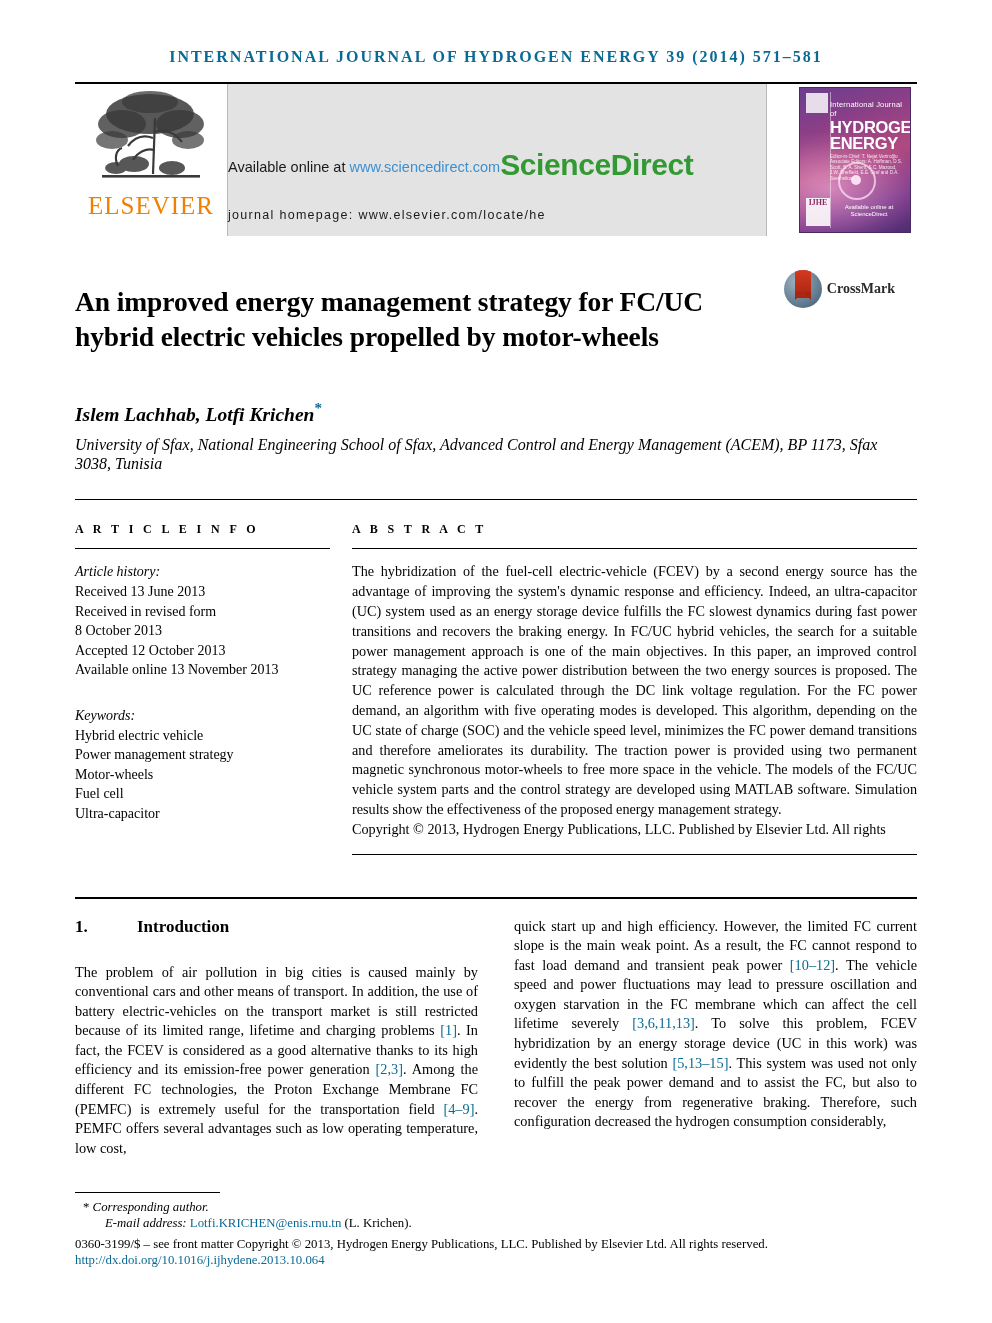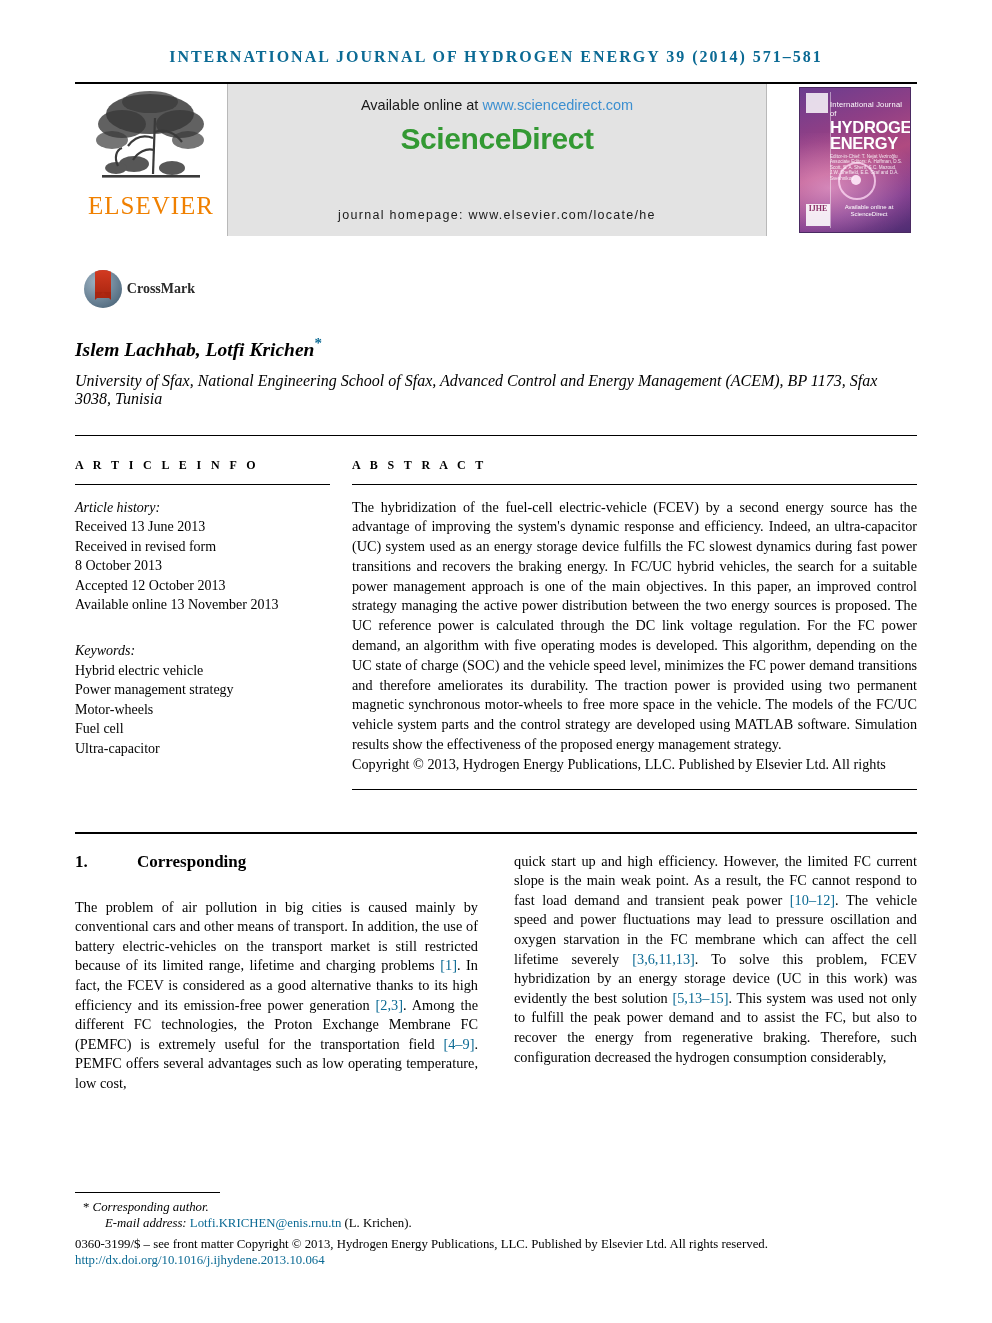--- a/index.html
+++ b/index.html
@@ -63,21 +63,20 @@
     letter-spacing: 1px;
     line-height: 1;
     margin-top: 1px;
   }
   .sd-banner {
     flex: 1;
     background: #e3e3e3;
     border-left: 1px solid #b9b9b9;
     border-right: 1px solid #b9b9b9;
     display: flex;
-    flex-direction: column;
     align-items: center;
     position: relative;
   }
   .sd-available {
     font-family: "Liberation Sans", sans-serif;
     font-size: 14.5px;
     color: #1a1a1a;
     margin-top: 13px;
   }
   .sd-available .url { color: #3c8fd0; }
@@ -135,21 +134,21 @@
     border-radius: 50%;
     background: rgba(255,235,250,0.9);
   }
   .cover-els {
     position: absolute; left: 6px; top: 5px;
     width: 22px; height: 20px;
     background: rgba(255,255,255,0.82);
   }
   .cover-ijhe {
     position: absolute; left: 6px; bottom: 6px;
-    width: 24px; height: 22px;
+    width: 24px; height: 28px;
     background: rgba(255,255,255,0.88);
     color: #8a2f66;
     font-family: "Liberation Serif", serif;
     font-size: 8px;
     font-weight: bold;
     line-height: 7px;
     text-align: center;
     padding-top: 1px;
     box-sizing: border-box;
   }
@@ -365,20 +364,21 @@
           <div class="l3">ENERGY</div>
         </div>
         <div class="cover-eds">Editor-in-Chief: T. Nejat Veziroğlu    Associate Editors: A. Hoffman, D.S. Scott, S. A. Sherif, S.C. Mazoud, J.W. Sheffield, E.E. Graf and D.A. Sveshnikov</div>
         <div class="cover-sd">Available online at ScienceDirect</div>
         <div class="cover-ijhe">IJHE</div>
       </div>
     </div>
   </div>
 
   <div class="title-row">
+    <h1 class="title">An improved energy management strategy for FC/UC hybrid electric vehicles propelled by motor-wheels</h1>
     <div class="crossmark">
       <div class="cm-inner">
         <div class="cm-circle"></div>
         <div class="cm-text">CrossMark</div>
       </div>
     </div>
   </div>
 
   <div class="authors"><span>Islem Lachhab, Lotfi Krichen</span><span class="star">*</span></div>
   <div class="affil">University of Sfax, National Engineering School of Sfax, Advanced Control and Energy Management (ACEM), BP 1173, Sfax 3038, Tunisia</div>
@@ -416,21 +416,21 @@
       <div class="abs-end-rule"></div>
     </div>
   </div>
 
   <div class="body-rule"></div>
 
   <div class="body-cols">
     <div class="body-col left">
       <div class="h1">
         <span class="num">1.</span>
-        <span>Corresponding</span>
+        <span>Introduction</span>
       </div>
       <p class="body-p"><span>The problem of air pollution in big cities is caused mainly by conventional cars and other means of transport. In addition, the use of battery electric-vehicles on the transport market is still restricted because of its limited range, lifetime and charging problems </span><span class="ref">[1]</span><span>. In fact, the FCEV is considered as a good alternative thanks to its high efficiency and its emission-free power generation </span><span class="ref">[2,3]</span><span>. Among the different FC technologies, the Proton Exchange Membrane FC (PEMFC) is extremely useful for the transportation field </span><span class="ref">[4–9]</span><span>. PEMFC offers several advantages such as low operating temperature, low cost,</span></p>
     </div>
 
     <div class="body-col right">
       <p class="body-p"><span>quick start up and high efficiency. However, the limited FC current slope is the main weak point. As a result, the FC cannot respond to fast load demand and transient peak power </span><span class="ref">[10–12]</span><span>. The vehicle speed and power fluctuations may lead to pressure oscillation and oxygen starvation in the FC membrane which can affect the cell lifetime severely </span><span class="ref">[3,6,11,13]</span><span>. To solve this problem, FCEV hybridization by an energy storage device (UC in this work) was evidently the best solution </span><span class="ref">[5,13–15]</span><span>. This system was used not only to fulfill the peak power demand and to assist the FC, but also to recover the energy from regenerative braking. Therefore, such configuration decreased the hydrogen consumption considerably,</span></p>
     </div>
   </div>
 
   <div class="footer">

